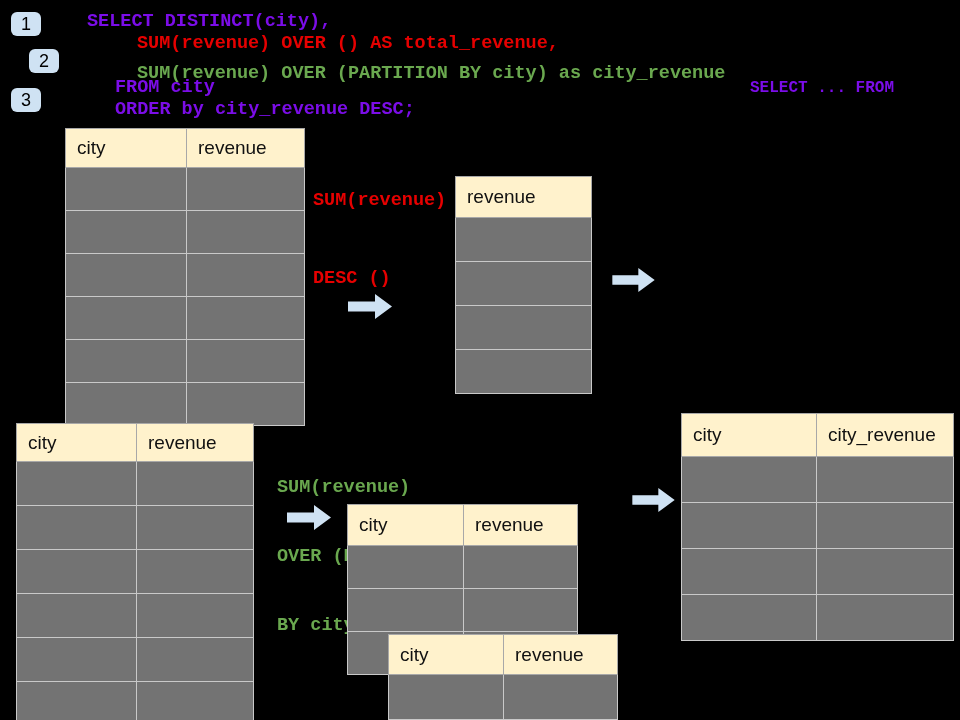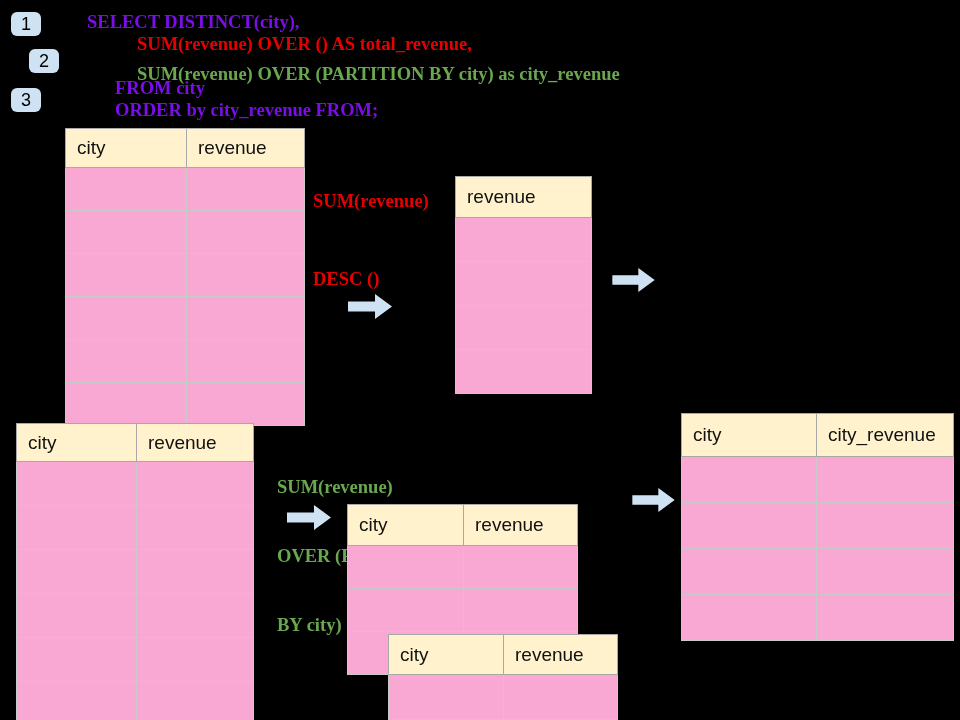--- a/index.html
+++ b/index.html
@@ -1,38 +1,38 @@
 <!DOCTYPE html>
 <html style="--c-background: #000000; --c-sql-purple: #7b0de8; --c-sql-red: #e60000; --c-sql-green: #6aa84f; --c-accent-blue: #cfe2f3; --c-table-header-bg: #fff2cc; --c-table-border: #c9c9c9;"><head>
 <meta charset="utf-8">
 <style>
   html,body{margin:0;padding:0;background:#000;}
   .canvas{position:relative;width:960px;height:720px;background:var(--c-background,#000);
           overflow:hidden;font-family:"Liberation Sans",sans-serif;}
 
   
-  .code{position:absolute;font-family:Liberation Serif, serif;
+  .code{position:absolute;font-family:Liberation Mono, monospace;
         font-weight:bold;white-space:pre;font-size:18.5px;line-height:22px;}
   .purple{color:var(--c-sql-purple,#7b0de8);}
   .red{color:var(--c-sql-red,#e60000);}
   .green{color:var(--c-sql-green,#6aa84f);}
   .note{font-size:16px;line-height:21px;}
   .ann-red{line-height:26px;}
   .ann-green{line-height:23px;}
 
   
   .badge{position:absolute;width:30px;height:24px;border-radius:6px;
          background:var(--c-accent-blue,#cfe2f3);color:#000;font-size:18px;
          display:flex;align-items:center;justify-content:center;}
 
   
   .arrow{position:absolute;}
 
   
-  table.dtable{position:absolute;border-collapse:collapse;background:#f9a8d4;table-layout:fixed;}
+  table.dtable{position:absolute;border-collapse:collapse;background:#737373;table-layout:fixed;}
   .dtable th{background:var(--c-table-header-bg,#fff2cc);color:#111;font-size:19px;font-weight:400;
              text-align:left;padding:0 0 0 11px;border:1px solid #a8a8a8;vertical-align:middle;}
   .dtable td{border:1px solid var(--c-table-border,#c9c9c9);}
   #tbl-source-top th{height:38px}      #tbl-source-top td{height:40px}
   #tbl-total-result th{height:40px}    #tbl-total-result td{height:41px}
   #tbl-source-bottom th{height:37px}   #tbl-source-bottom td{height:41px}
   #tbl-partition-step th{height:40px}  #tbl-partition-step td{height:40px}
   #tbl-partition-front th{height:39px} #tbl-partition-front td{height:42px}
   #tbl-city-revenue th{height:42px}    #tbl-city-revenue td{height:43px}
   #tbl-partition-step{z-index:2;}
@@ -44,23 +44,24 @@
 <div class="canvas">
 
   <div class="badge" style="left:11px;top:12px">1</div>
   <div class="badge" style="left:29px;top:49px">2</div>
   <div class="badge" style="left:11px;top:88px">3</div>
 
   <div class="code purple" style="left:87px;top:11px">SELECT DISTINCT(city),</div>
   <div class="code red" style="left:137px;top:33px">SUM(revenue) OVER () AS total_revenue,</div>
   <div class="code green" style="left:137px;top:63px">SUM(revenue) OVER (PARTITION BY city) as city_revenue</div>
   <div class="code purple" style="left:115px;top:77px">FROM city</div>
-  <div class="code purple" style="left:115px;top:99px">ORDER by city_revenue FROM;</div>
+  <div class="code purple" style="left:115px;top:99px">ORDER by city_revenue DESC;</div>
 
   <div class="code purple note" style="left:750px;top:36px">
+    <div>SELECT ... FROM</div>
   </div>
 
   <div class="code red ann-red" style="left:313px;top:136px">
     <div>SUM(revenue)</div>
     <div>DESC ()</div>
   </div>
 
   <div class="code green ann-green" style="left:277px;top:430px">
     <div>SUM(revenue)</div>
     <div>OVER (PARTITION</div>

